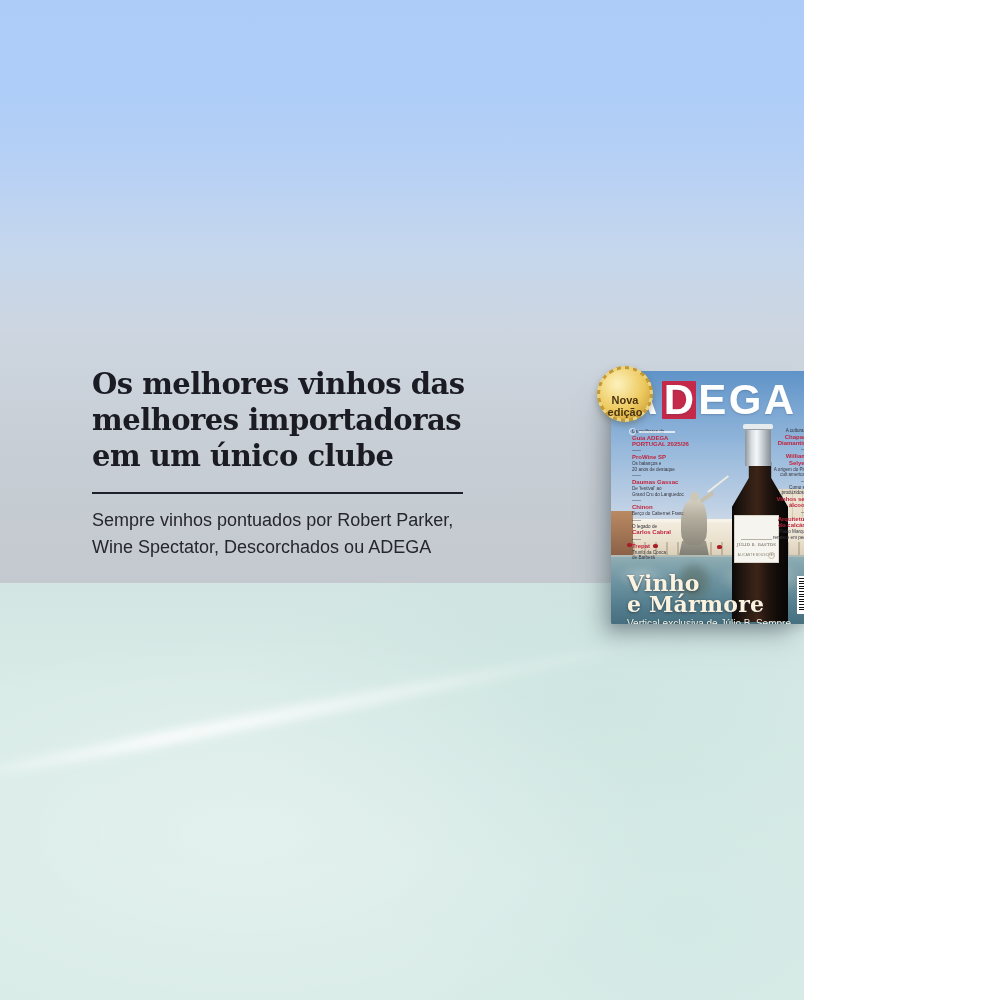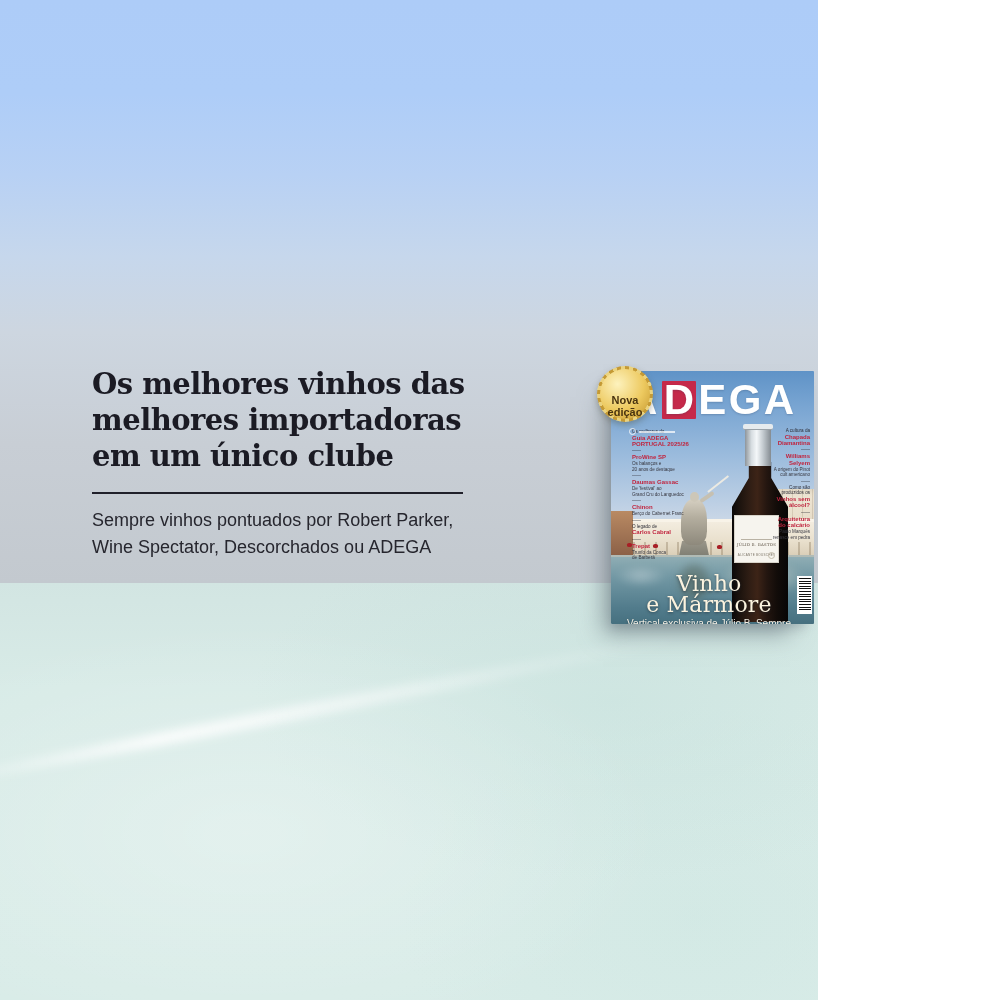--- a/index.html
+++ b/index.html
@@ -1,17 +1,17 @@
 <!DOCTYPE html>
 <html><head>
 <meta charset="utf-8">
 <style>
   html,body{margin:0;padding:0;}
   .page{position:relative;width:804px;height:1000px;overflow:hidden;
-        font-family:"Liberation Sans",sans-serif;background:#ef4444;padding-left:14px;}
+        font-family:"Liberation Sans",sans-serif;background:#ef4444;}
 
   
   .bg-top{position:absolute;left:0;top:0;right:0;height:583px;
     background:linear-gradient(180deg,#adccf8 0%,#aecdf8 16%,#b8d1f4 30%,
       #c6d7ec 44%,#cdd6e0 57%,#c8ced5 76%,#c3c9cf 100%);}
   .bg-floor{position:absolute;left:0;top:583px;right:0;bottom:0;
     background:linear-gradient(180deg,#d2e5e2 0%,#d8ebe7 25%,#d9ece8 100%);}
   .bg-floor::before{content:"";position:absolute;left:-80px;top:120px;width:780px;height:14px;
     transform:rotate(-11deg);border-radius:50%;filter:blur(5px);
     background:linear-gradient(90deg,rgba(255,255,255,0),rgba(255,255,255,.85) 30%,
@@ -103,23 +103,23 @@
     border:0.5px solid #d8d4ca;box-sizing:border-box;}
   .label::before{content:"";position:absolute;left:6px;right:6px;top:23px;height:.5px;background:#b9b2a4;}
   .label-name{position:absolute;left:0;right:0;top:26px;text-align:center;
     font-family:"DejaVu Serif",serif;font-size:3.8px;letter-spacing:.3px;color:#54493a;}
   .label-wine{position:absolute;left:0;right:0;top:37px;text-align:center;
     font-size:3px;letter-spacing:.3px;color:#7a7264;}
   .label-seal{position:absolute;right:3px;bottom:3px;width:5px;height:5px;border:.5px solid #c3bcab;border-radius:50%;}
 
   
   .feature{position:absolute;left:16px;top:202px;z-index:6;}
-  .feature-title{margin:0;font-family:"DejaVu Serif",serif;font-weight:400;
+  .feature-title{margin:0;font-family:"DejaVu Serif",serif;font-weight:700;
     font-size:22px;line-height:21px;letter-spacing:.2px;color:#fbf3df;
-    text-shadow:0 1px 3px rgba(25,35,45,.6);white-space:pre-line;text-align:center;}
+    text-shadow:0 1px 3px rgba(25,35,45,.6);white-space:pre-line;}
   .feature-sub{margin-top:3px;font-size:10px;color:#f3efe4;text-shadow:0 1px 2px rgba(25,35,45,.5);}
 
   
   .barcode{position:absolute;right:2px;top:205px;width:15px;height:38px;background:#fff;
     z-index:6;padding:2px 1.5px;box-sizing:border-box;}
   .bars{width:100%;height:100%;
     background:repeating-linear-gradient(180deg,#111 0 1px,transparent 1px 2.6px);}
 
   
   .badge{position:absolute;left:597px;top:366px;width:56px;height:56px;border-radius:50%;z-index:10;

